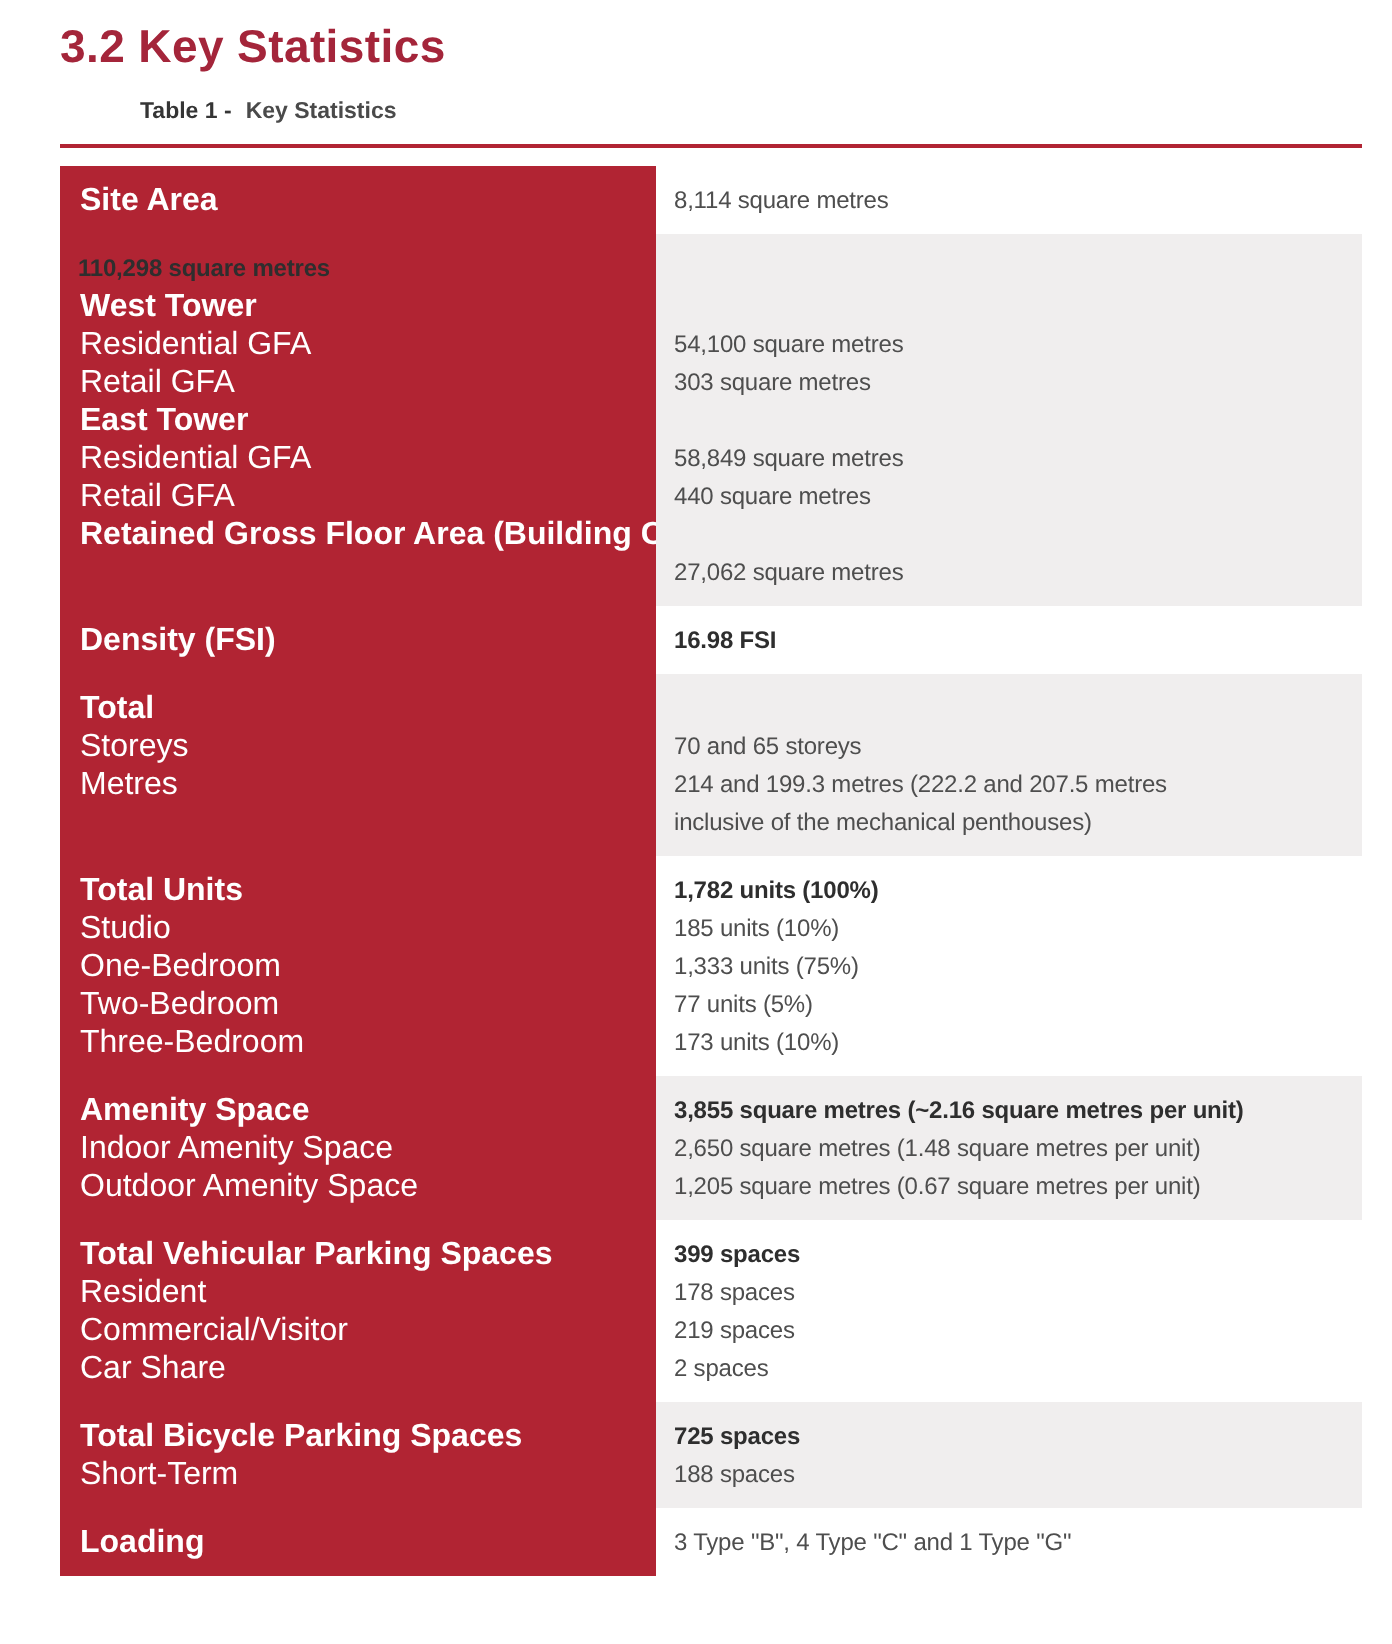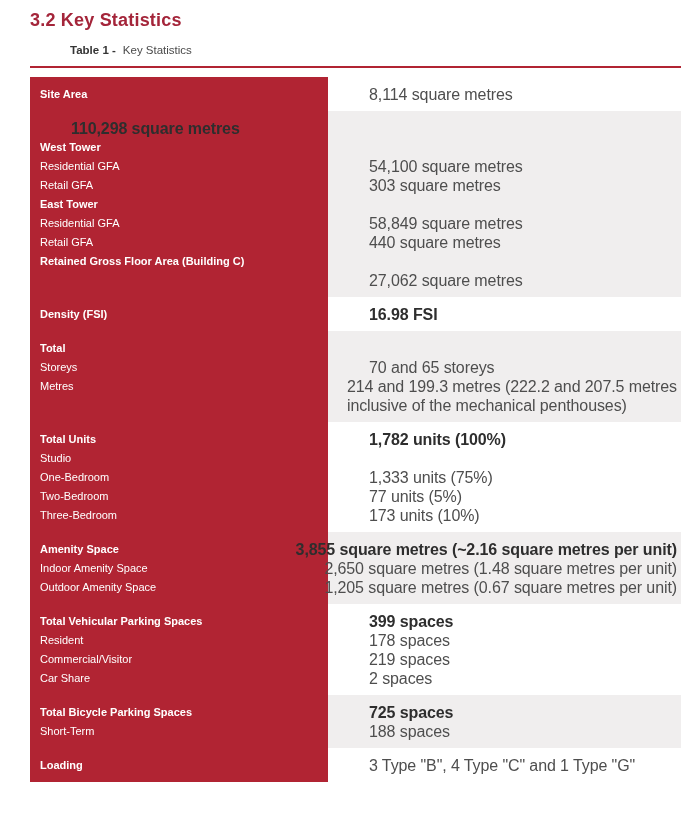--- a/index.html
+++ b/index.html
@@ -14,37 +14,38 @@
     overflow: hidden;
     position: relative;
   }
   :root {
     --red: #B12433;
     --stripe: #F0EEEE;
     --heading-red: #A4253A;
   }
   .section-title {
     margin: 10px 0 0 30px;
-    font-size: 18px;
+    font-size: 23px;
     font-weight: 700;
     color: var(--heading-red);
     letter-spacing: 0.2px;
   }
   .table-caption {
     margin: 13px 0 0 30px;
     font-size: 11.5px;
     color: #4A4A4A;
   }
   .cap-bold {
     font-weight: 700;
     color: #353535;
     margin-left: 40px;
   }
   .cap-text {
     margin-left: 7px;
+    font-weight: bold;
   }
   .rule {
     height: 2px;
     background: var(--red);
     margin: 10px 15px 0 30px;
   }
   .stats-table {
     margin: 9px 15px 0 30px;
   }
   .group {
@@ -57,39 +58,38 @@
     background: linear-gradient(to right, var(--red) 0, var(--red) 298px, #ffffff 298px);
   }
   .t-row {
     display: flex;
   }
   .t-label {
     width: 298px;
     box-sizing: border-box;
     padding: 0 12px 0 10px;
     color: #ffffff;
-    font-size: 11px;
+    font-size: 16px;
     line-height: 19px;
     min-height: 19px;
     white-space: pre;
     overflow: hidden;
   }
   .t-label.bold {
     font-weight: 700;
   }
   .t-value {
     flex: 1;
     padding: 0 4px 0 9px;
     color: #4E4E4E;
-    font-size: 16px;
+    font-size: 12px;
     line-height: 19px;
     min-height: 19px;
     white-space: pre;
     letter-spacing: -0.1px;
-    margin-left: 32px;
   }
   .t-value.bold {
     font-weight: 700;
     color: #2E2E2E;
   }
 </style>
 </head>
 <body>
 
 <h1 class="section-title">3.2 Key Statistics</h1>
@@ -165,20 +165,21 @@
 inclusive of the mechanical penthouses)</div>
       </div>
     </div>
     <div class="group bg-white">
       <div class="t-row">
         <div class="t-label bold">Total Units</div>
         <div class="t-value bold">1,782 units (100%)</div>
       </div>
       <div class="t-row">
         <div class="t-label">Studio</div>
+        <div class="t-value">185 units (10%)</div>
       </div>
       <div class="t-row">
         <div class="t-label">One-Bedroom</div>
         <div class="t-value">1,333 units (75%)</div>
       </div>
       <div class="t-row">
         <div class="t-label">Two-Bedroom</div>
         <div class="t-value">77 units (5%)</div>
       </div>
       <div class="t-row">

